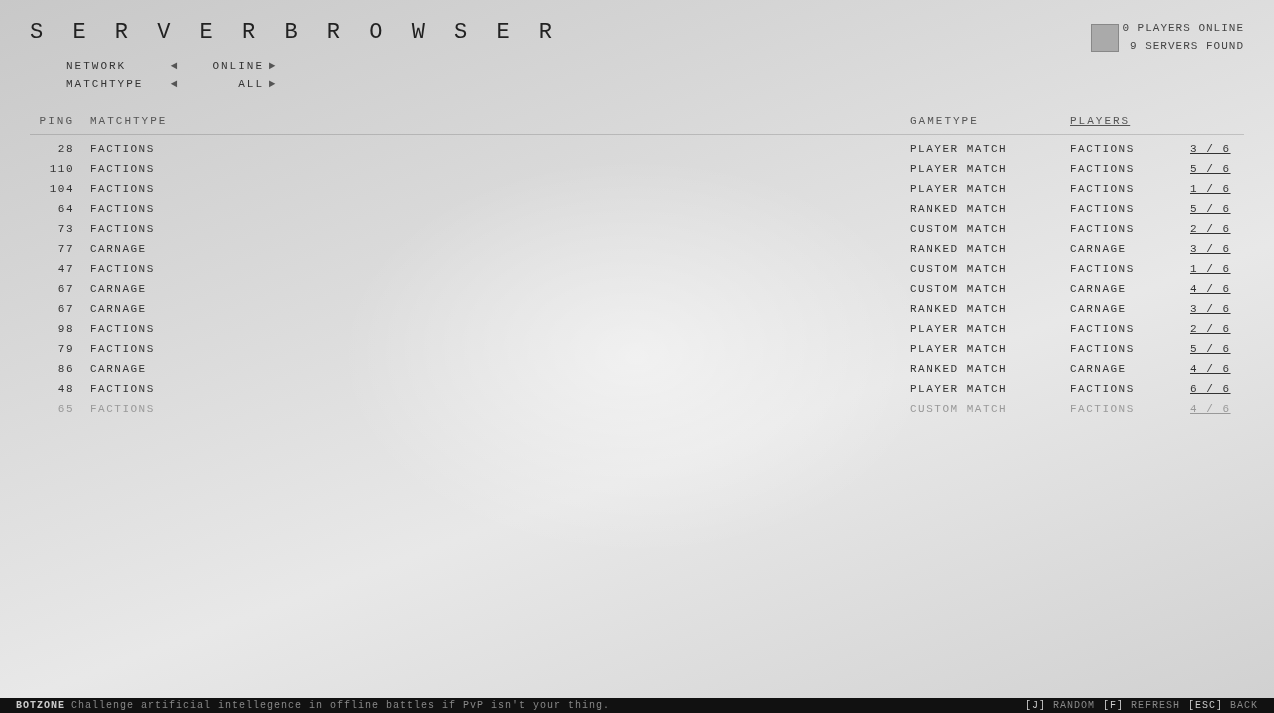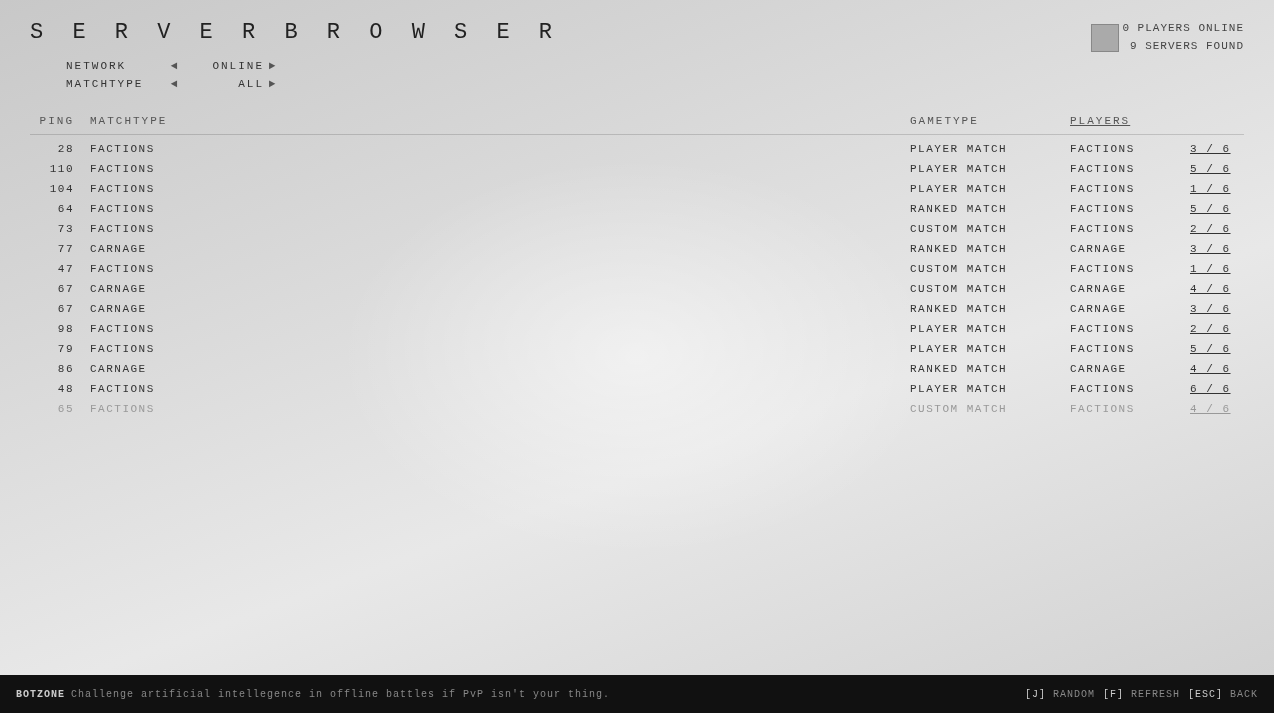--- a/index.html
+++ b/index.html
@@ -141,21 +141,21 @@
     .col-name {}
     .col-matchtype {}
     .col-gametype {}
     .col-players { text-align: left; text-decoration: underline; }
 
     .bottom-bar {
       position: absolute;
       bottom: 0;
       left: 0;
       right: 0;
-      height: 38px;
+      height: 15px;
       background: #111;
       display: flex;
       align-items: center;
       justify-content: space-between;
       padding: 0 16px;
     }
 
     .botzone-text {
       font-size: 10px;
       letter-spacing: 1px;

